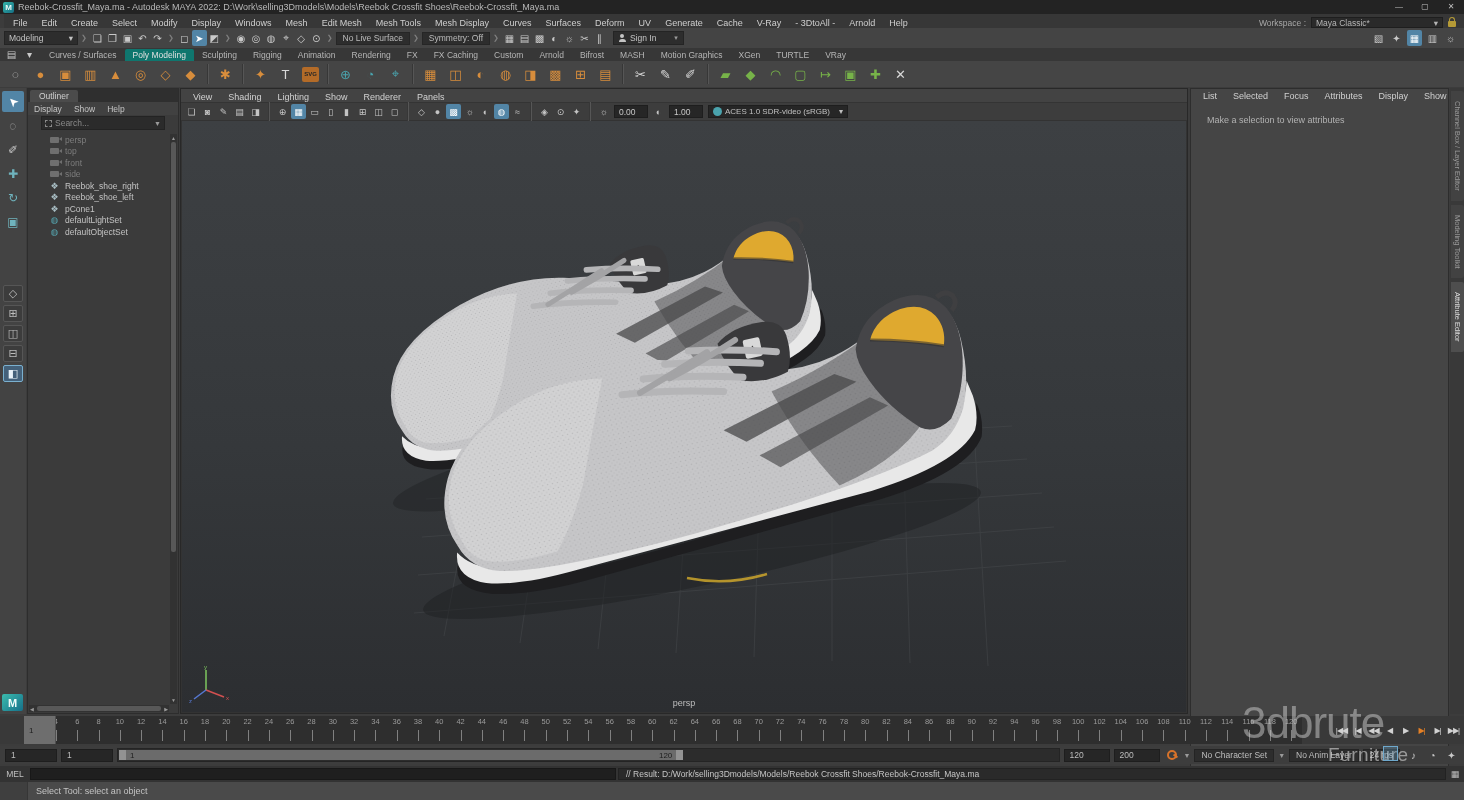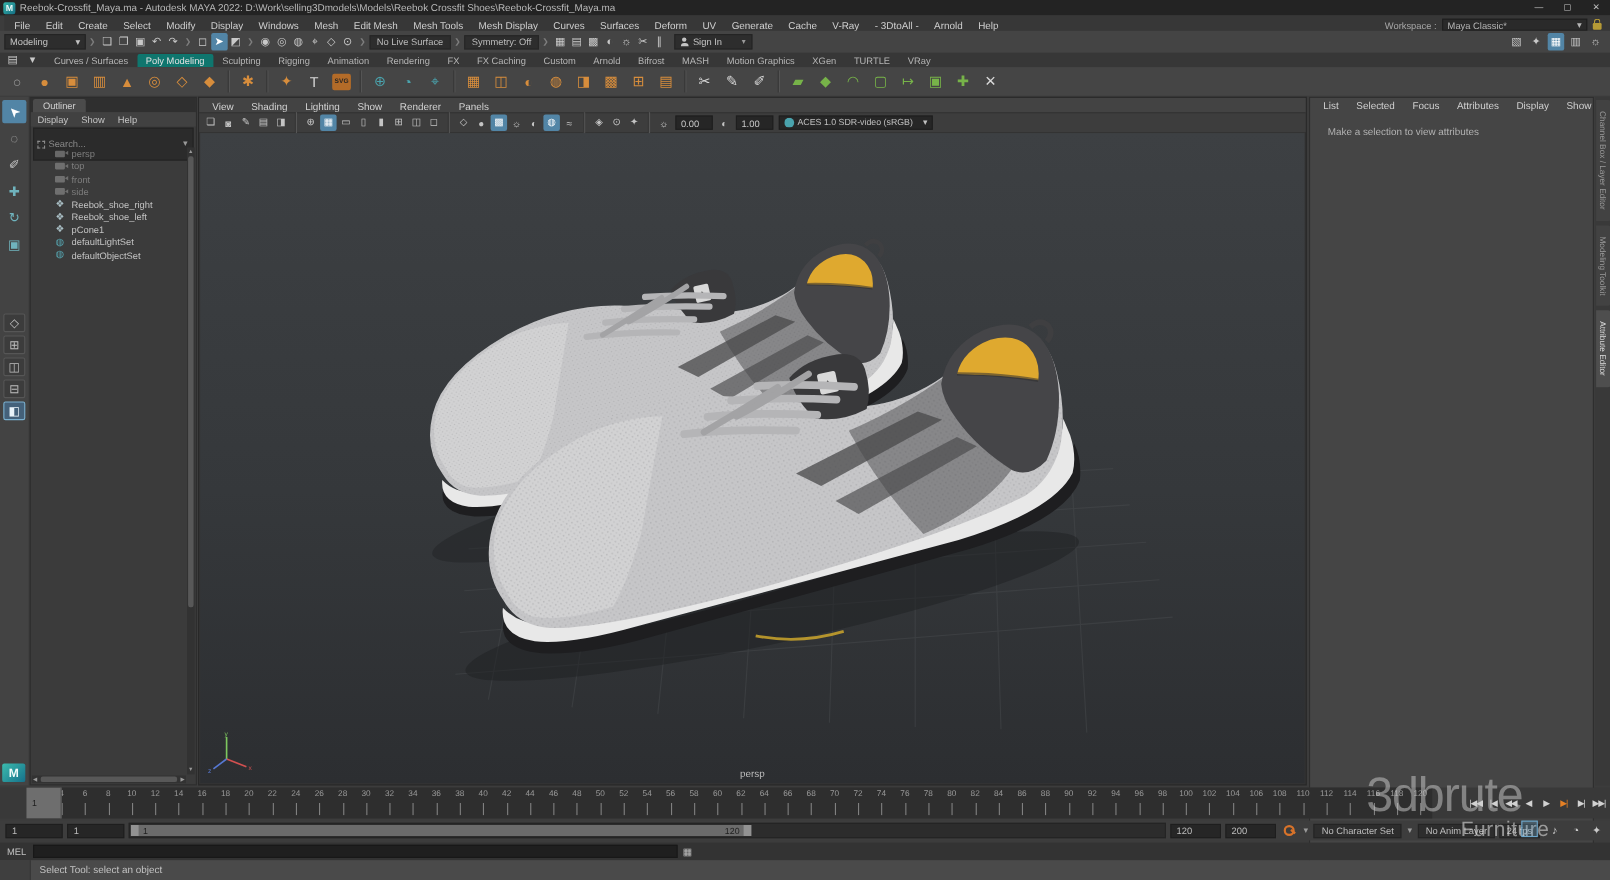--- a/index.html
+++ b/index.html
@@ -72,21 +72,21 @@
   .maya-logo{position:absolute;left:2px;top:694px;width:21px;height:17px;border-radius:2px;
     background:linear-gradient(135deg,#3bbcae,#16708a);color:#f0fbfa;font-weight:bold;font-size:11px;
     display:flex;align-items:center;justify-content:center}
 
   
   .outliner{position:absolute;left:27px;top:88px;width:152px;height:626px;background:#3b3b3b;border:1px solid #2d2d2d}
   .ol-tab-row{height:13px;background:#2f2f2f;display:flex;align-items:flex-end}
   .ol-tab{background:#4b4b4b;padding:1px 9px;font-size:8.5px;color:#d0d0d0;border-radius:2px 2px 0 0;margin-left:2px}
   .ol-menus{height:13px;display:flex;font-size:8.5px;color:#c5c5c5;align-items:center;background:#414141}
   .ol-menus span{padding:0 6px}
-  .ol-search{height:30px;margin:1px 2px;display:flex;align-items:center;background:#2b2b2b;border:1px solid #232323;padding:0 3px;gap:3px}
+  .ol-search{height:14px;margin:1px 13px;display:flex;align-items:center;background:#2b2b2b;border:1px solid #232323;padding:0 3px;gap:3px}
   .ol-search .box-icon{width:7px;height:7px;border:1px dashed #8a8a8a}
   .ol-search input{flex:1;background:transparent;border:none;outline:none;font-size:8.5px;color:#bbb;
     font-family:inherit;width:60px}
   .ol-search input::placeholder{color:#8a8a8a}
   .ol-search .dd{color:#9a9a9a;font-size:7px}
   .ol-tree{position:absolute;top:45px;left:1px;right:9px;bottom:9px;overflow:hidden;font-size:8.5px}
   .ol-item{height:11.5px;display:flex;align-items:center;gap:5px;padding-left:20px;color:#c3c3c3;white-space:nowrap}
   .ol-item.dim{color:#7d7d7d}
   .ol-item.dim .ol-ic{opacity:.55}
   .ol-ic{width:11px;display:flex;align-items:center;justify-content:center}
@@ -842,20 +842,21 @@
     <div class="rr-icons" id="rr-icons">
         <span class="sl-icon">♪</span>
         <span class="sl-icon">◔</span>
         <span class="sl-icon">✦</span>
       </div>
   </div>
 
   <div class="cmdline">
     <span class="mel-label">MEL</span>
     <input class="mel-input" type="text" value="" style="">
+    <div class="result-field">// Result: D:/Work/selling3Dmodels/Models/Reebok Crossfit Shoes/Reebok-Crossfit_Maya.ma</div>
     <span class="cmd-icon">▦</span>
   </div>
 
   <div class="helpline">
     <span class="help-corner"></span>
     <span>Select Tool: select an object</span>
   </div>
 
   <div class="wm-big">3dbrute</div>
   <div class="wm-small">Furniture</div>

